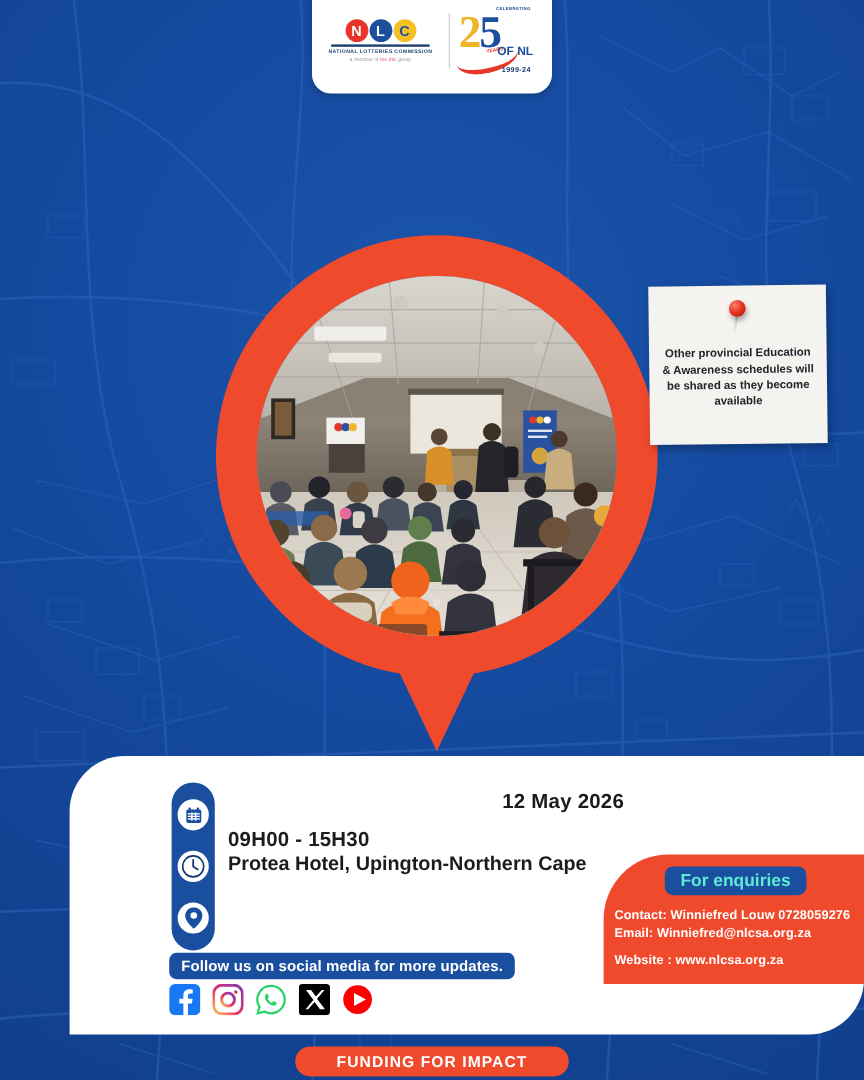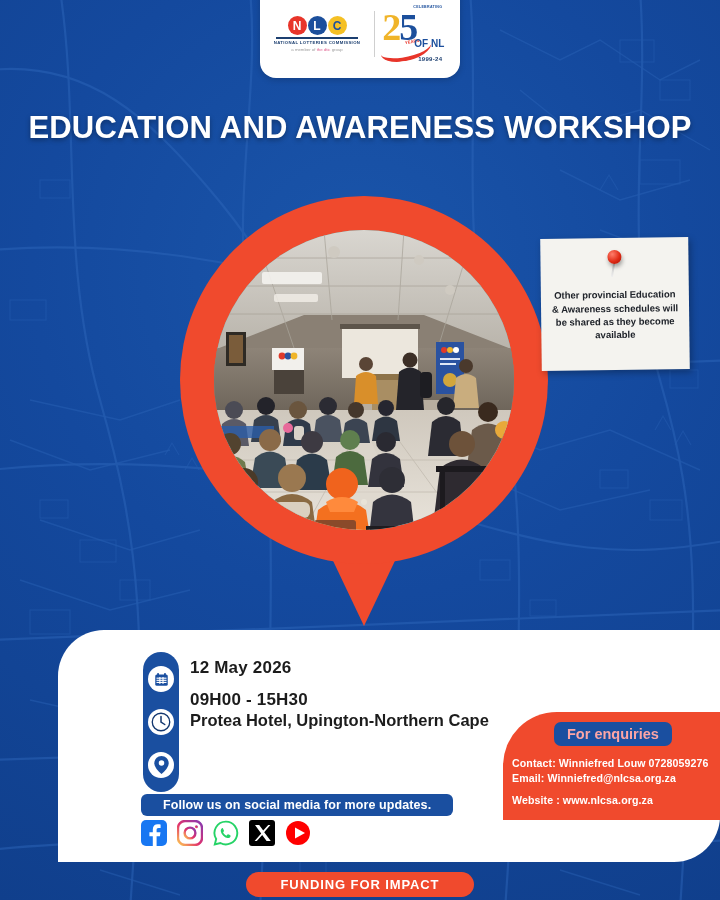--- a/index.html
+++ b/index.html
@@ -123,43 +123,43 @@
     display:flex;flex-direction:column;align-items:center;
     justify-content:space-around;padding:6px 0;
   }
   .icircle{
     width:26px;height:26px;border-radius:50%;background:#fff;
     display:flex;align-items:center;justify-content:center;
   }
   .icircle svg{display:block;}
 
   .details{position:absolute;left:190px;top:658px;width:330px;color:#1c1c1c;}
-  .det-date{font-size:17px;font-weight:700;letter-spacing:.2px;}
+  .det-date{font-size:17px;font-weight:700;letter-spacing:.2px;text-align:right;}
   .det-time{font-size:17px;font-weight:700;letter-spacing:.2px;margin-top:12px;}
   .det-loc{font-size:16.5px;font-weight:700;line-height:1.25;}
 
   
   .follow{
     position:absolute;left:141px;top:794px;
-    background:#1a4fa0;border-radius:6px;padding:4px 22px;
+    background:#1a4fa0;border-radius:6px;padding:4px 10px;
     color:#fff;font-size:12.5px;font-weight:700;letter-spacing:.1px;
   }
   .socials{position:absolute;left:140px;top:819px;display:flex;gap:9px;align-items:center;}
   .sico{width:27px;height:27px;display:flex;align-items:center;justify-content:center;}
   .sico svg{display:block;}
 
   
   .enq{
     position:absolute;left:503px;top:712px;width:240px;height:108px;
     background:#f04a2d;border-radius:54px 0 0 0;
   }
   .enq-badge{
     position:absolute;left:554px;top:722px;
     background:#1a4fa0;border-radius:7px;padding:4px 13px;
-    color:#fca5a5;font-weight:700;font-size:14.5px;
+    color:#5eead4;font-weight:700;font-size:14.5px;
   }
   .enq-lines{position:absolute;left:512px;top:756px;width:210px;color:#fff;}
   .enq-lines div{font-size:10.6px;font-weight:700;line-height:1.45;letter-spacing:.1px;}
   .enq-lines .web{margin-top:6px;}
 
   
   .footer{
     position:absolute;left:246px;top:872px;width:228px;height:25px;
     background:#f04a2d;border-radius:13px;
     display:flex;align-items:center;justify-content:center;
@@ -247,21 +247,20 @@
       <div class="celebr">CELEBRATING</div>
       <div class="y25">2<span class="five">5</span></div>
       <div class="swoosh"></div>
       <div class="yrs">YEARS</div>
       <div class="ofnl">OF NL</div>
       <div class="yrsrange">1999-24</div>
     </div>
   </div>
 
   <div class="title">
-    <span class="l2">EDUCATION AND AWARENESS WORKSHOP</span>
   </div>
 
   <div class="pin">
     <div class="pin-tailv"></div>
     <div class="pin-shape"></div>
     <div class="pin-photo">
       <svg viewBox="0 0 300 300">
         <defs>
           <linearGradient id="ceil" x1="0" y1="0" x2="0" y2="1">
             <stop offset="0" stop-color="#d9d6d0"></stop>

